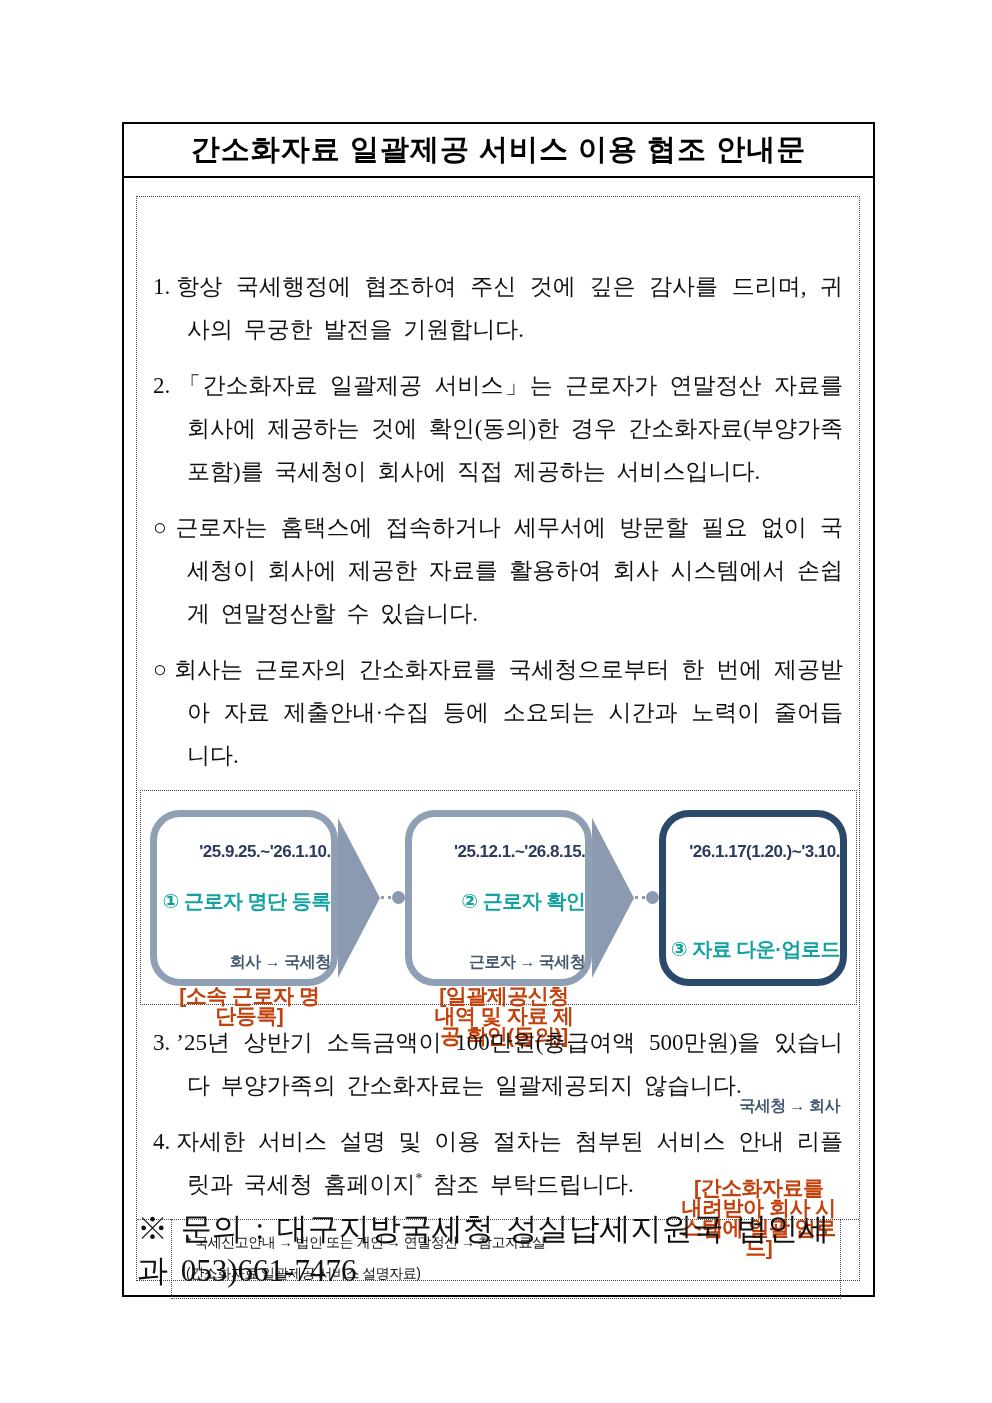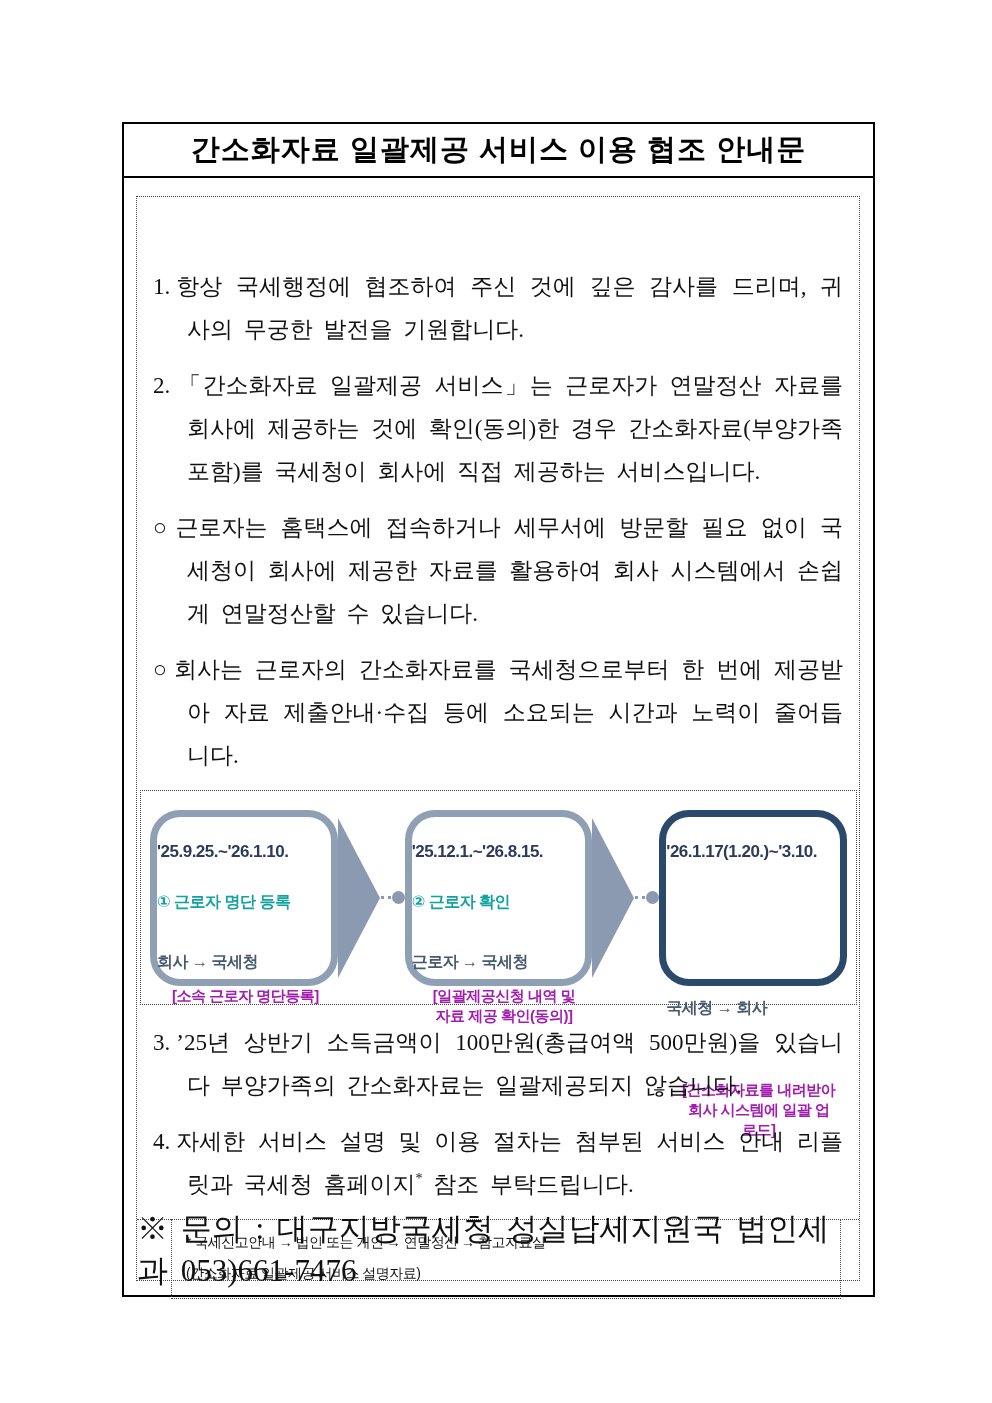--- a/index.html
+++ b/index.html
@@ -32,29 +32,29 @@
   
   .diagram {
     border:1px dotted #444; margin:4px 2px 16px 3px; height:215px;
     box-sizing:border-box; display:flex; align-items:center;
     justify-content:space-between; padding:0 9px;
     font-family:"Liberation Sans","DejaVu Sans",sans-serif;
   }
   .step-card {
     width:197px; height:176px; box-sizing:border-box;
     border:7px solid #8fa0b4; border-radius:30px; background:#fff;
-    display:flex; flex-direction:column; align-items:flex-start;
+    display:flex; flex-direction:column; align-items:flex-end;
     padding-top:13px; text-align:center;
   }
   .step-card.step-3 { border-color:#2b4a6b;gap:48px; }
   .step-period { font-weight:bold; font-size:17px; color:#2c3a5c; letter-spacing:-0.5px; }
-  .step-title  { font-weight:bold; font-size:16px; color:#12a3a0; margin-top:7px; letter-spacing:-0.5px; }
+  .step-title  { font-weight:bold; font-size:20px; color:#12a3a0; margin-top:7px; letter-spacing:-0.5px; }
   .step-divider{ width:152px; height:2px; background:#b3bcc6; margin:10px 0 7px; }
   .step-flow   { font-size:16px; font-weight:bold; color:#47596e; letter-spacing:-0.5px; }
-  .step-detail { font-size:15px; font-weight:bold; color:#a21caf; line-height:20px; margin-top:3px; letter-spacing:-0.5px; padding:0 4px;margin-left:11px; }
+  .step-detail { font-size:21px; font-weight:bold; color:#c2410c; line-height:20px; margin-top:3px; letter-spacing:-0.5px; padding:0 4px;margin-left:11px; }
   .arrow-group { display:flex; align-items:center; }
   .arrow-tri {
     width:0; height:0;
     border-top:80px solid transparent; border-bottom:80px solid transparent;
     border-left:42px solid #8b9ab0;
   }
   .arrow-dots { width:10px; border-top:3px dotted #8b9ab0; margin-left:1px; }
   .arrow-dot  { width:13px; height:13px; border-radius:50%; background:#8b9ab0; margin-left:1px; }
 
   
@@ -114,20 +114,21 @@
         </div>
 
         <div class="arrow-group">
           <div class="arrow-tri"></div>
           <div class="arrow-dots"></div>
           <div class="arrow-dot"></div>
         </div>
 
         <div class="step-card step-3">
           <div class="step-period">'26.1.17(1.20.)~'3.10.</div>
+          <div class="step-title">③ 자료 다운·업로드</div>
           <div class="step-divider"></div>
           <div class="step-flow">국세청 → 회사</div>
           <div class="step-detail">[간소화자료를 내려받아 회사 시스템에 일괄 업로드]</div>
         </div>
 
       </div>
 
       <p class="para"><span class="marker">3.</span><span>’25년 상반기 소득금액이 100만원(총급여액 500만원)을 있습니다 부양가족의 간소화자료는 일괄제공되지 않습니다.</span></p>
 
       <p class="para"><span class="marker">4.</span><span>자세한 서비스 설명 및 이용 절차는 첨부된 서비스 안내 리플릿과 국세청 홈페이지</span><sup class="fn">*</sup> <span>참조 부탁드립니다.</span></p>

